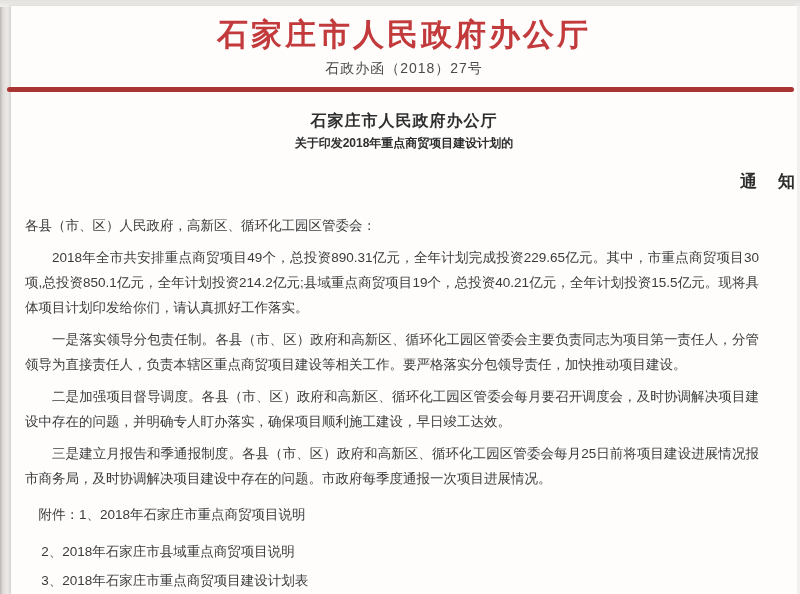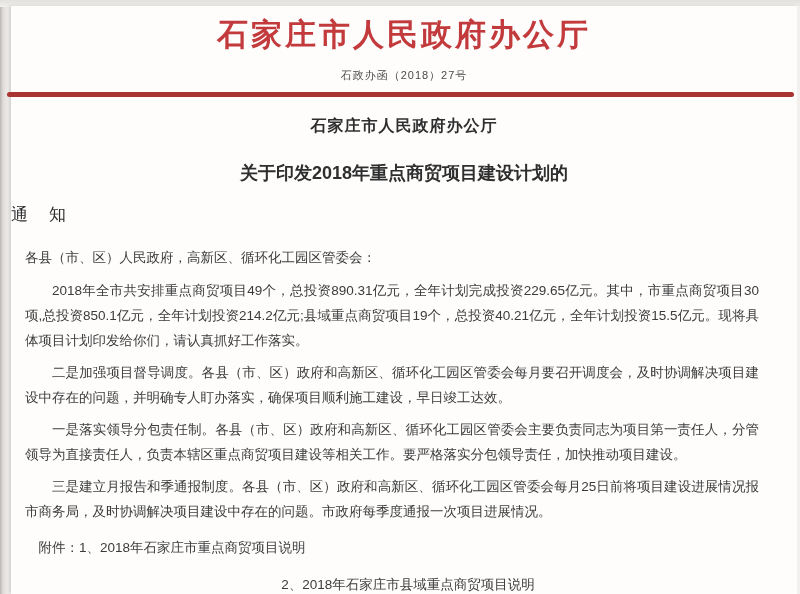--- a/index.html
+++ b/index.html
@@ -31,69 +31,69 @@
   .letterhead-agency {
     text-align: center;
     font-family: "Liberation Serif", "DejaVu Serif", serif;
     font-weight: bold;
     font-size: 31px;
     letter-spacing: 3px;
     color: #c23a3c;
   }
   .doc-number {
     text-align: center;
-    font-size: 11px;
+    font-size: 14px;
     color: #4a4a4a;
-    margin-top: 12px;
+    margin-top: 4px;
     letter-spacing: 1px;
   }
   .red-rule {
     height: 5px;
     background: #a93431;
     margin: 9px 3px 0 -4px;
     border-radius: 3px;
   }
   .title-agency {
     margin-top: 19px;
     text-align: center;
     font-size: 16px;
     font-weight: bold;
     color: #2e2e2e;
     letter-spacing: 1px;
   }
   .title-subject {
-    margin-top: 24px;
+    margin-top: 3px;
     text-align: center;
-    font-size: 18px;
+    font-size: 12px;
     font-weight: bold;
     color: #2e2e2e;
   }
   .title-notice {
     margin-top: 18px;
-    text-align: left;
+    text-align: right;
     font-size: 17px;
-    font-weight: normal;
+    font-weight: bold;
     color: #2e2e2e;
     letter-spacing: 2px;
   }
   .content {
     margin-top: 20px;
     padding: 0 22px 0 14px;
     font-size: 13.5px;
     line-height: 25px;
     color: #3b3b3b;
   }
-  .salutation { margin: 0; font-family: Liberation Mono, monospace; }
+  .salutation { margin: 0; }
   .para {
     margin: 7px 16px 0 0;
     text-indent: 2em;
     text-align: justify;
   }
   .attach-first { margin: 11px 0 12px 0; text-indent: 1em; }
-  .attach-line  { margin: 4px 0 0 0; text-indent: 1.2em; text-align: center; }
+  .attach-line  { margin: 4px 0 0 0; text-indent: 1.2em; }
 </style>
 </head>
 <body>
 
 <div class="photo">
   <div class="page">
 
     <div class="letterhead">
       <div class="letterhead-agency">石家庄市人民政府办公厅</div>
       <div class="doc-number">石政办函（2018）27号</div>
@@ -102,22 +102,22 @@
     <div class="red-rule"></div>
 
     <div class="title-agency">石家庄市人民政府办公厅</div>
     <div class="title-subject">关于印发2018年重点商贸项目建设计划的</div>
     <div class="title-notice">通　知</div>
 
     <div class="content">
       <p class="salutation">各县（市、区）人民政府，高新区、循环化工园区管委会：</p>
 
       <p class="para">2018年全市共安排重点商贸项目49个，总投资890.31亿元，全年计划完成投资229.65亿元。其中，市重点商贸项目30项,总投资850.1亿元，全年计划投资214.2亿元;县域重点商贸项目19个，总投资40.21亿元，全年计划投资15.5亿元。现将具体项目计划印发给你们，请认真抓好工作落实。</p>
+      <p class="para">一是落实领导分包责任制。各县（市、区）政府和高新区、循环化工园区管委会主要负责同志为项目第一责任人，分管领导为直接责任人，负责本辖区重点商贸项目建设等相关工作。要严格落实分包领导责任，加快推动项目建设。</p>
       <p class="para">二是加强项目督导调度。各县（市、区）政府和高新区、循环化工园区管委会每月要召开调度会，及时协调解决项目建设中存在的问题，并明确专人盯办落实，确保项目顺利施工建设，早日竣工达效。</p>
-      <p class="para">一是落实领导分包责任制。各县（市、区）政府和高新区、循环化工园区管委会主要负责同志为项目第一责任人，分管领导为直接责任人，负责本辖区重点商贸项目建设等相关工作。要严格落实分包领导责任，加快推动项目建设。</p>
       <p class="para">三是建立月报告和季通报制度。各县（市、区）政府和高新区、循环化工园区管委会每月25日前将项目建设进展情况报市商务局，及时协调解决项目建设中存在的问题。市政府每季度通报一次项目进展情况。</p>
 
       <p class="attach-first"><span>附件：</span><span>1、2018年石家庄市重点商贸项目说明</span></p>
       <p class="attach-line">2、2018年石家庄市县域重点商贸项目说明</p>
       <p class="attach-line">3、2018年石家庄市重点商贸项目建设计划表</p>
 
     </div>
 
   </div>
 </div>

